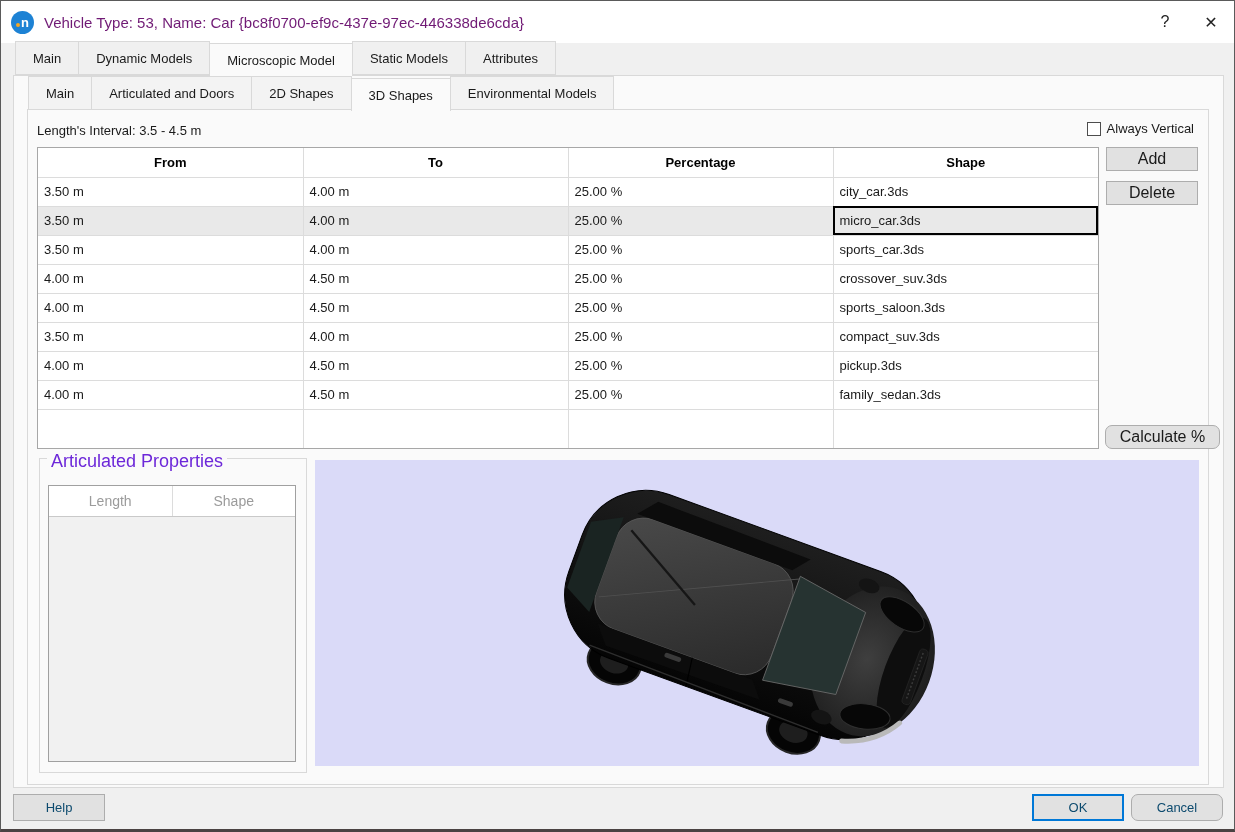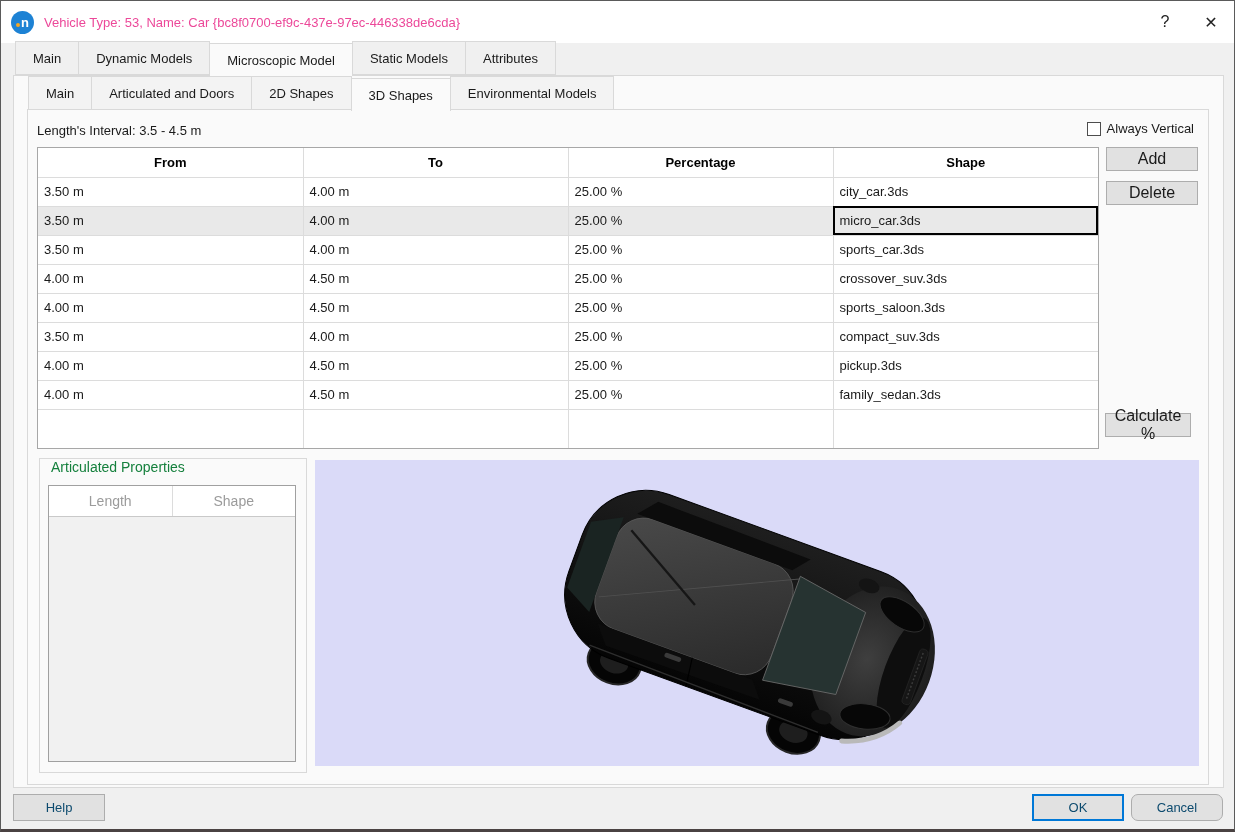--- a/index.html
+++ b/index.html
@@ -6,21 +6,21 @@
   html,body { width:1235px; height:832px; background:#cccccc; font-family:"Liberation Sans", sans-serif; }
   .dialog {
     position:relative; width:1235px; height:832px; background:#f0f0f0;
     border:1px solid #5a5a5a; border-bottom:3px solid #4a4242; overflow:hidden;
   }
   
   .titlebar { position:absolute; top:0; left:0; right:0; height:42px; background:#ffffff; display:flex; align-items:center; padding-left:10px; }
   .logo { width:23px; height:23px; border-radius:50%; background:#1d82d4; display:flex; align-items:center; justify-content:center; margin-right:10px; }
   .logo-dot { width:4px; height:4px; border-radius:50%; background:#f5a623; margin-right:1px; margin-top:6px; }
   .logo-n { color:#ffffff; font-size:13px; font-weight:bold; line-height:1; }
-  .title-text { font-size:13px; color:#ec4899; }
+  .title-text { font-size:15px; color:#701a75; }
   .titlebar-btns { margin-left:auto; display:flex; height:100%; }
   .tb-btn { width:46px; height:100%; display:flex; align-items:center; justify-content:center; font-size:16px; color:#222; cursor:default; }
   
   .tabbar { position:absolute; display:flex; align-items:flex-end; z-index:3; }
   .main-tabbar { left:14px; top:48px; height:26px; }
   .tab { height:24px; padding:16px 17px; background:#f0f0f0; border:1px solid #d9d9d9; display:flex; align-items:center; font-size:13px; color:#1a1a1a; margin-left:-1px; position:relative; }
   .tab:first-child { margin-left:0; }
   .tab.active { height:26px; background:#fafafa; border-bottom:none; margin-bottom:-1px; z-index:4; }
   .tab-panel { position:absolute; top:74px; left:12px; width:1211px; height:713px; background:#fafafa; border:1px solid #d9d9d9; z-index:1; }
   .sub-tabbar { left:14px; top:10px; height:24px; }
@@ -37,24 +37,24 @@
   table.shapes th { height:29px; font-size:13px; font-weight:bold; color:#000; text-align:center; border-right:1px solid #dcdcdc; border-bottom:1px solid #dcdcdc; background:#ffffff; }
   table.shapes th:last-child { border-right:none; }
   table.shapes td { height:29px; font-size:13px; color:#1a1a1a; padding:0 6px; border-right:1px solid #dcdcdc; border-bottom:1px solid #dcdcdc; white-space:nowrap; overflow:hidden; }
   table.shapes td:last-child { border-right:none; }
   table.shapes tr.selected td { background:#e9e9e9; }
   table.shapes td.focused { outline:2px solid #000000; outline-offset:-2px; }
   table.shapes tr.filler td { height:auto; border-bottom:none; }
   .side-btn { position:absolute; width:92px; height:24px; background:#e1e1e1; border:1px solid #adadad; font-size:16px; color:#1a1a1a; display:flex; align-items:center; justify-content:center; font-family:"Liberation Sans", sans-serif; }
   .btn-add { left:1078px; top:37px; }
   .btn-delete { left:1078px; top:71px; }
-  .btn-calc { left:1077px; top:303px; width:86px; }
+  .btn-calc { left:1077px; top:315px; width:115px;border-radius:7px; }
   
   .groupbox { position:absolute; left:11px; top:348px; width:268px; height:315px; border:1px solid #d9d9d9; }
-  .groupbox-title { position:absolute; top:-8px; left:7px; background:#fafafa; padding:0 4px; font-size:14px; color:#15803d;margin-top:8px; }
+  .groupbox-title { position:absolute; top:-8px; left:7px; background:#fafafa; padding:0 4px; font-size:18px; color:#6d28d9; }
   .art-table-wrap { position:absolute; left:8px; top:26px; width:248px; height:277px; border:1px solid #a0a0a0; background:#f1f1f1; }
   table.art { width:100%; border-collapse:collapse; table-layout:fixed; }
   table.art th { height:30px; font-size:14px; font-weight:normal; color:#9b9b9b; text-align:center; background:#ffffff; border-right:1px solid #dcdcdc; border-bottom:1px solid #c9c9c9; }
   table.art th:last-child { border-right:none; }
   
   .preview { position:absolute; left:287px; top:350px; width:884px; height:306px; background:#dadaf8; }
   .preview svg { display:block; width:100%; height:100%; }
   
   .footer-btn { position:absolute; top:793px; width:92px; height:27px; background:#e1e1e1; border:1px solid #adadad; font-size:13px; color:#0c4a6e; display:flex; align-items:center; justify-content:center; }
   .btn-help { left:12px; }

